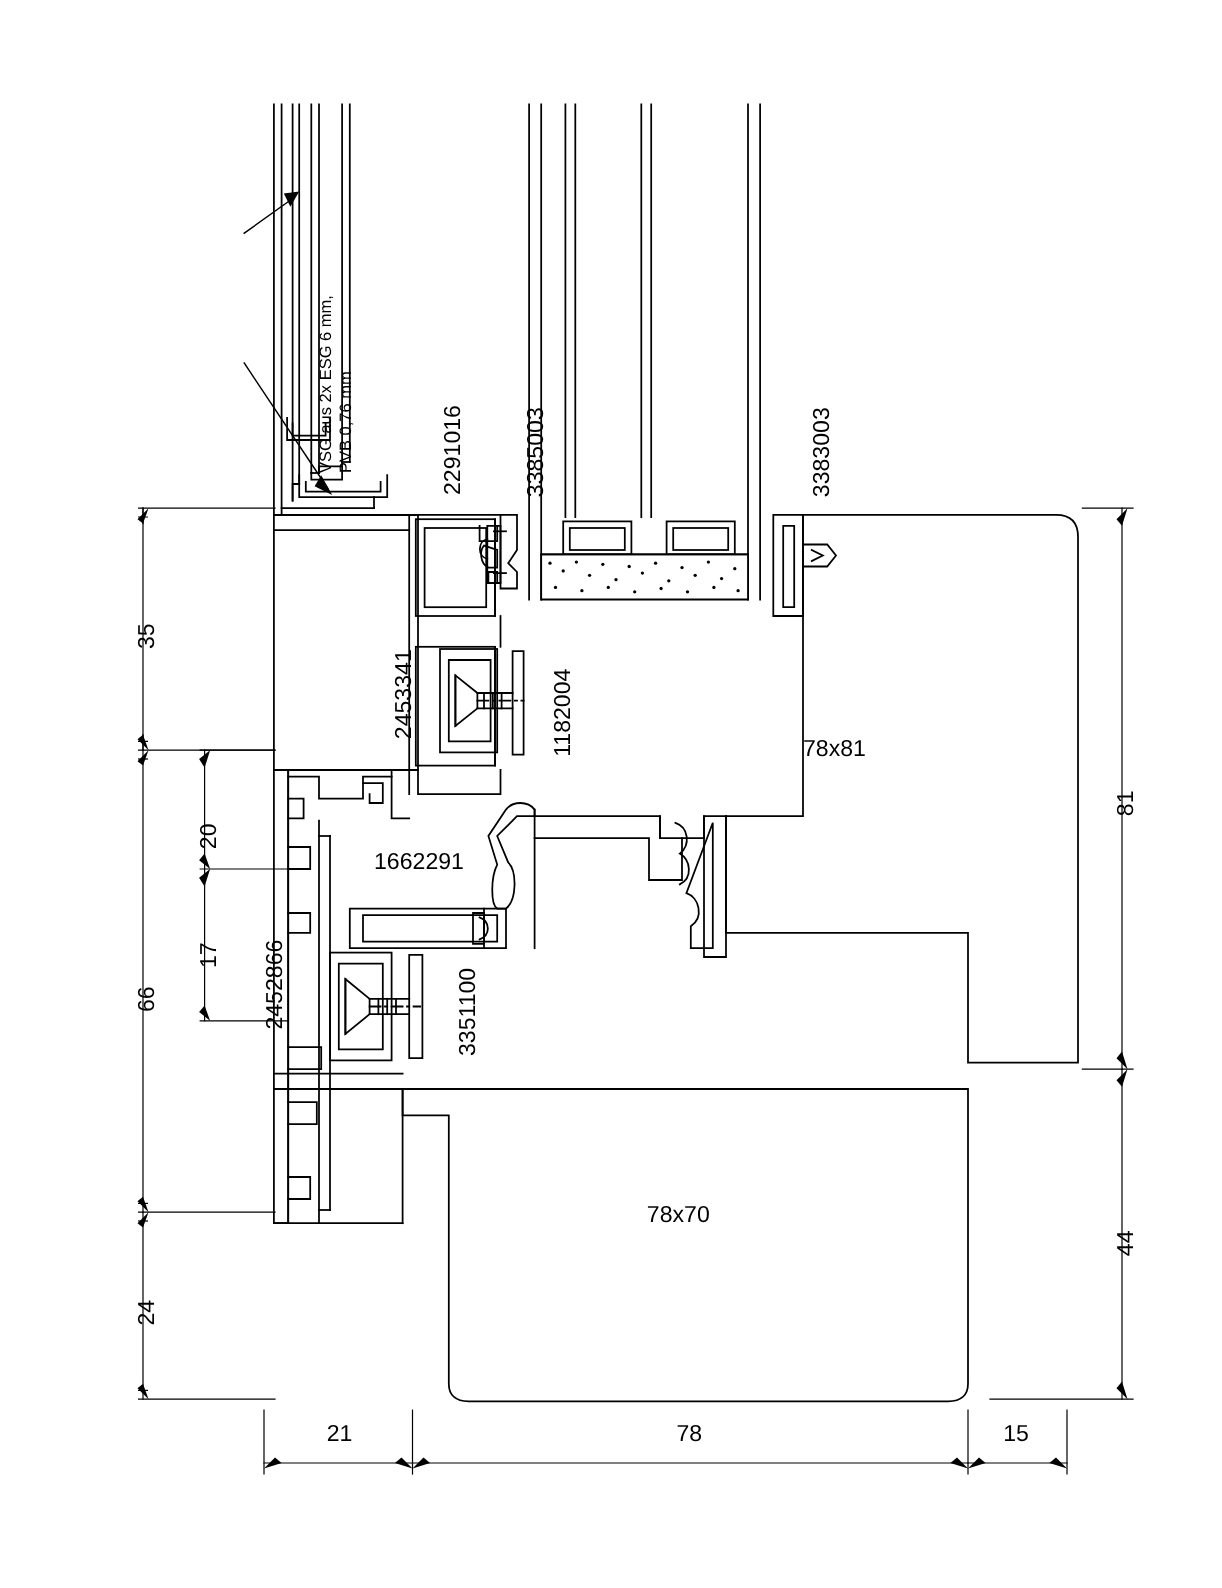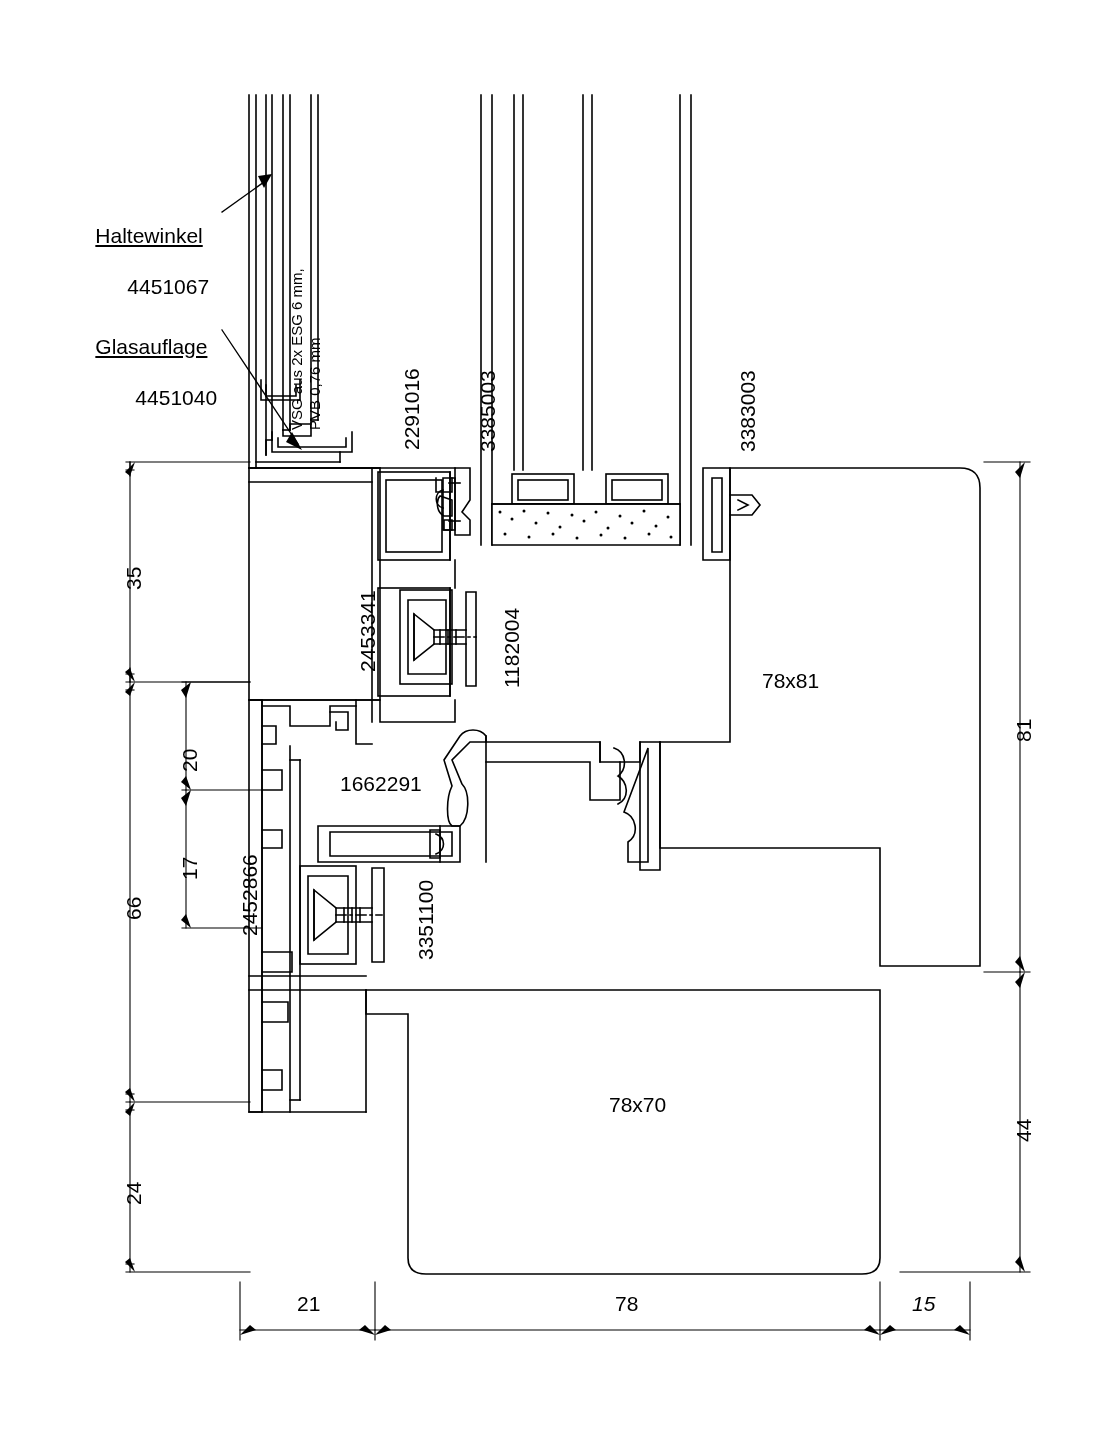--- a/index.html
+++ b/index.html
@@ -320,51 +320,43 @@
     </g>
 
     <g stroke-width="1.3">
       <line x1="222" y1="212" x2="264" y2="182"></line>
       <path d="M258 176 L272 174 L264 188 Z" fill="#000" stroke="none"></path>
       <line x1="222" y1="330" x2="298" y2="444"></line>
       <path d="M292 432 L302 450 L286 442 Z" fill="#000" stroke="none"></path>
     </g>
   </svg>
 
-  <div class="callout-block" style="left:72px; top:197px;">
-    <span class="underline">Haltewinkel</span><br>
-    <span style="display:inline-block; margin-left:32px;">4451067</span>
-  </div>
-
-  <div class="callout-block" style="left:72px; top:308px;">
-    <span class="underline">Glasauflage</span><br>
-    <span style="display:inline-block; margin-left:40px;">4451040</span>
-  </div>
+
 
   <div class="lbl small rot90" style="left:288px; top:430px;"><span>VSG aus 2x ESG 6 mm,
 PVB 0,76 mm</span></div>
 
   <div class="lbl rot90" style="left:400px; top:450px;"><span>2291016</span></div>
   <div class="lbl rot90" style="left:476px; top:452px;"><span>3385003</span></div>
   <div class="lbl rot90" style="left:736px; top:452px;"><span>3383003</span></div>
   <div class="lbl rot90" style="left:356px; top:672px;"><span>2453341</span></div>
   <div class="lbl rot90" style="left:500px; top:688px;"><span>1182004</span></div>
   <div class="lbl rot90" style="left:238px; top:936px;"><span>2452866</span></div>
   <div class="lbl rot90" style="left:414px; top:960px;"><span>3351100</span></div>
   <div class="lbl" style="left:340px; top:772px;"><span>1662291</span></div>
 
-  <div class="lbl" style="left:730px; top:669px;padding-left:32px;"><span>78x81</span></div>
-  <div class="lbl" style="left:588px; top:1093px;margin-left:21px;"><span>78x70</span></div>
+  <div class="lbl" style="left:730px; top:669px;"><span>78x81</span></div>
+  <div class="lbl" style="left:588px; top:1093px;"><span>78x70</span></div>
 
   <div class="lbl dim rot90" style="left:122px; top:590px;"><span>35</span></div>
   <div class="lbl dim rot90" style="left:178px; top:772px;"><span>20</span></div>
   <div class="lbl dim rot90" style="left:178px; top:880px;"><span>17</span></div>
   <div class="lbl dim rot90" style="left:122px; top:920px;"><span>66</span></div>
   <div class="lbl dim rot90" style="left:122px; top:1205px;"><span>24</span></div>
 
   <div class="lbl dim rot90" style="left:1012px; top:742px;"><span>81</span></div>
   <div class="lbl dim rot90" style="left:1012px; top:1142px;"><span>44</span></div>
 
   <div class="lbl dim" style="left:297px; top:1292px;text-align:right;"><span>21</span></div>
   <div class="lbl dim" style="left:615px; top:1292px;"><span>78</span></div>
-  <div class="lbl dim" style="left:912px; top:1292px;font-style:italic;"><span>15</span></div>
+  <div class="lbl dim" style="left:912px; top:1292px;"><span>15</span></div>
 
 </div>
 
 </body></html>

